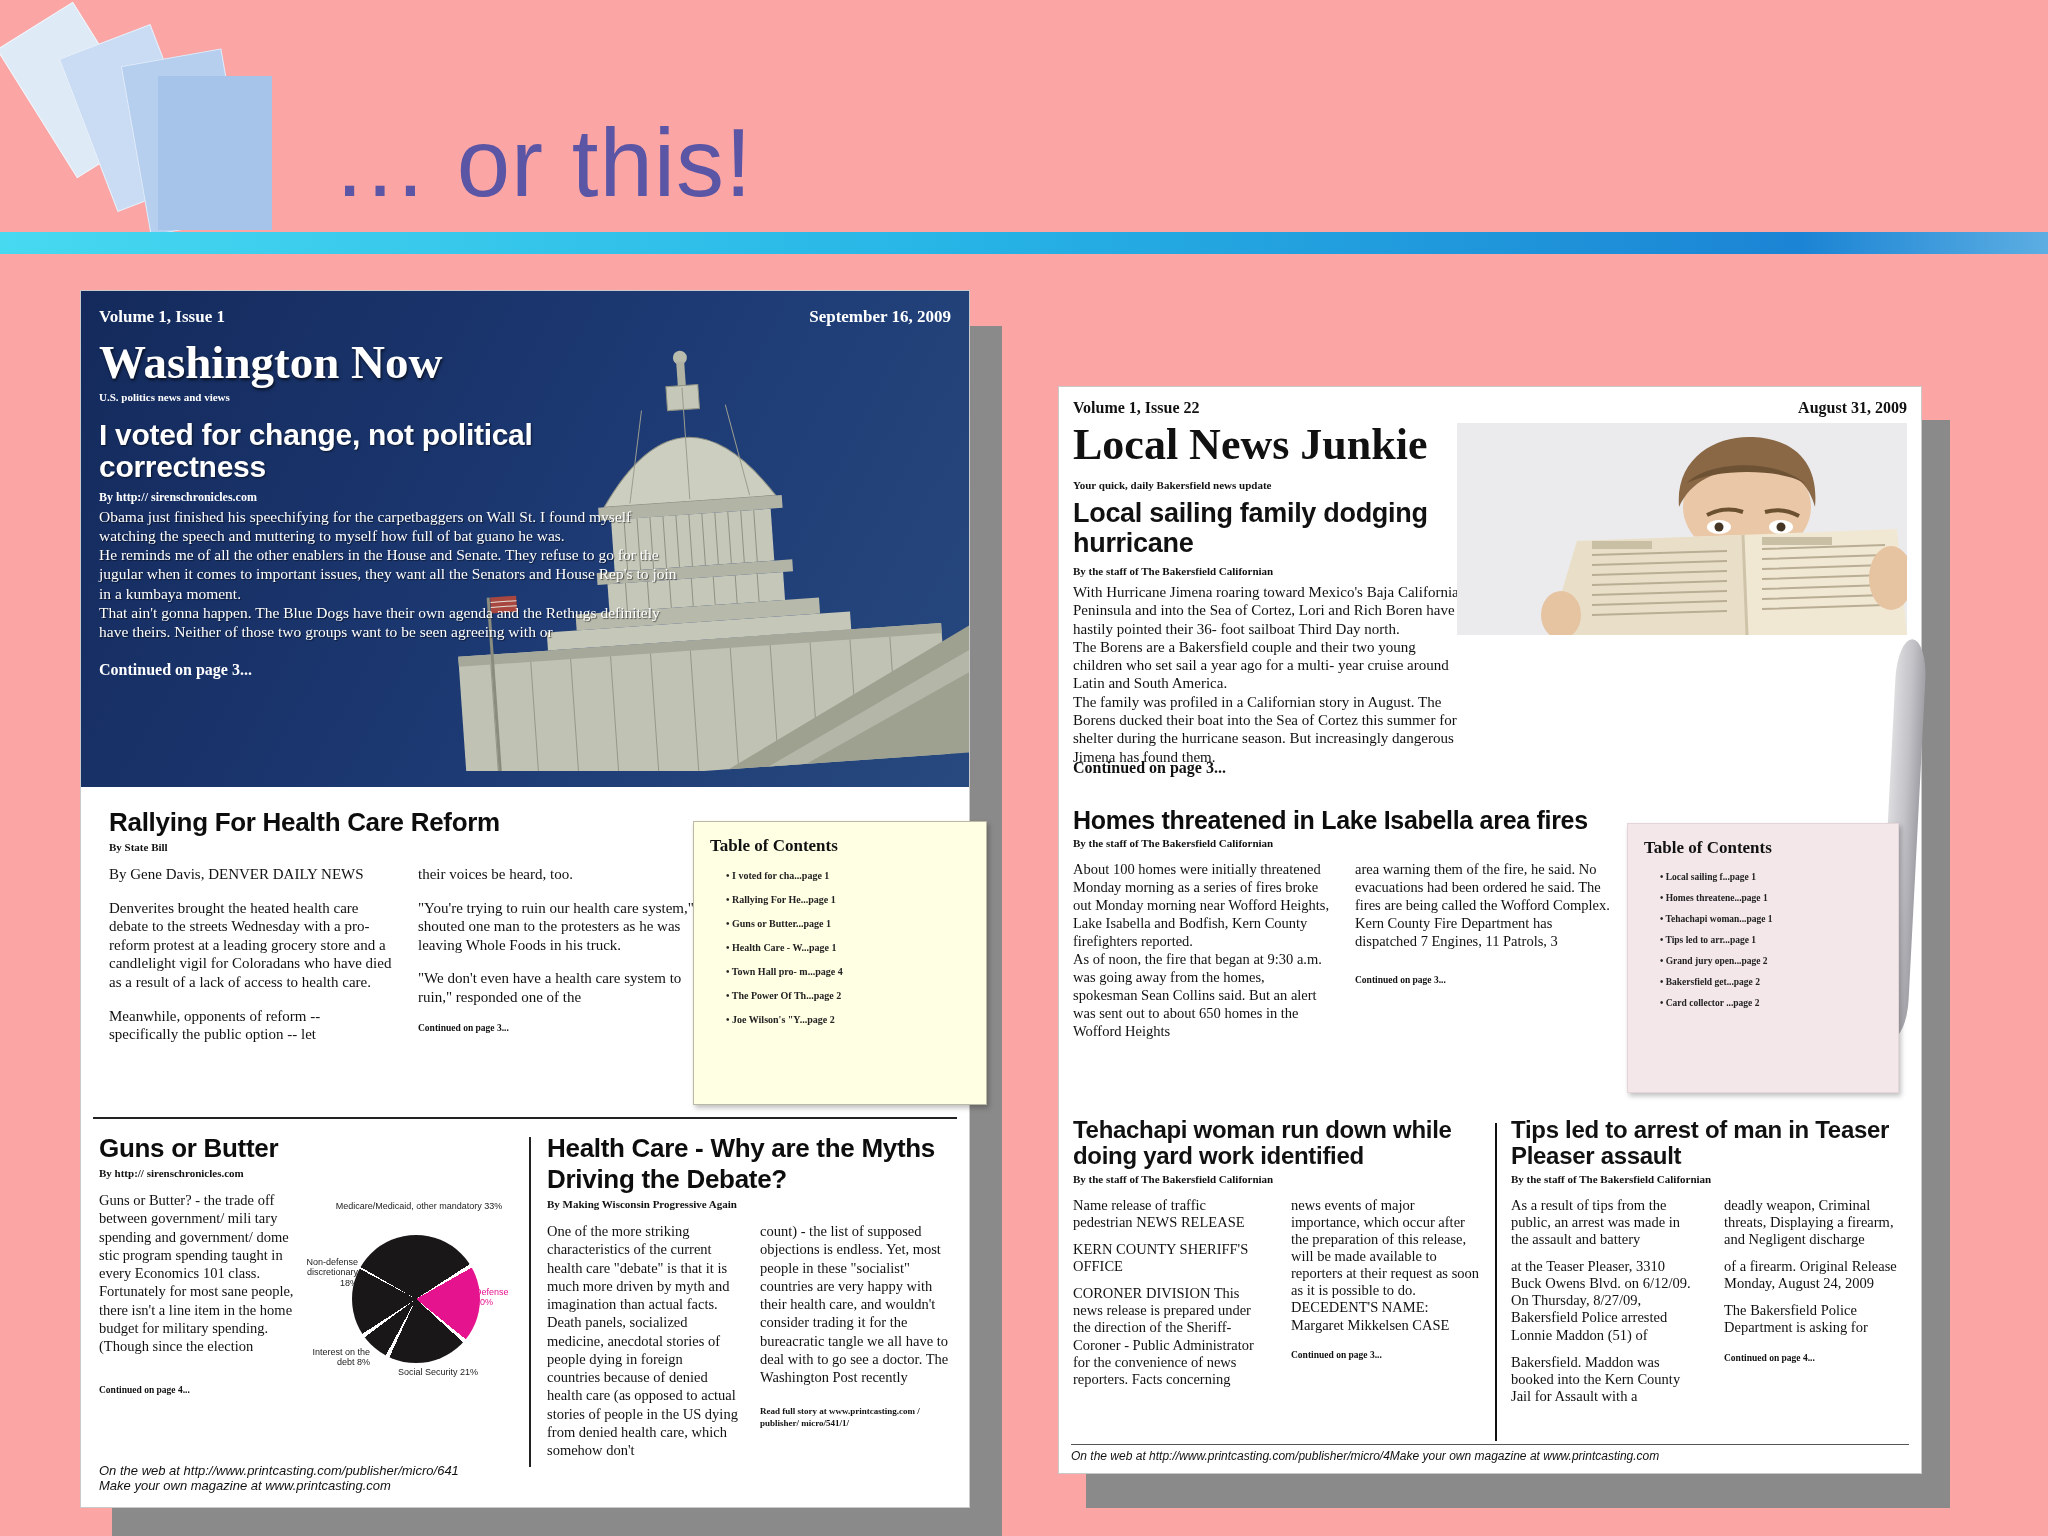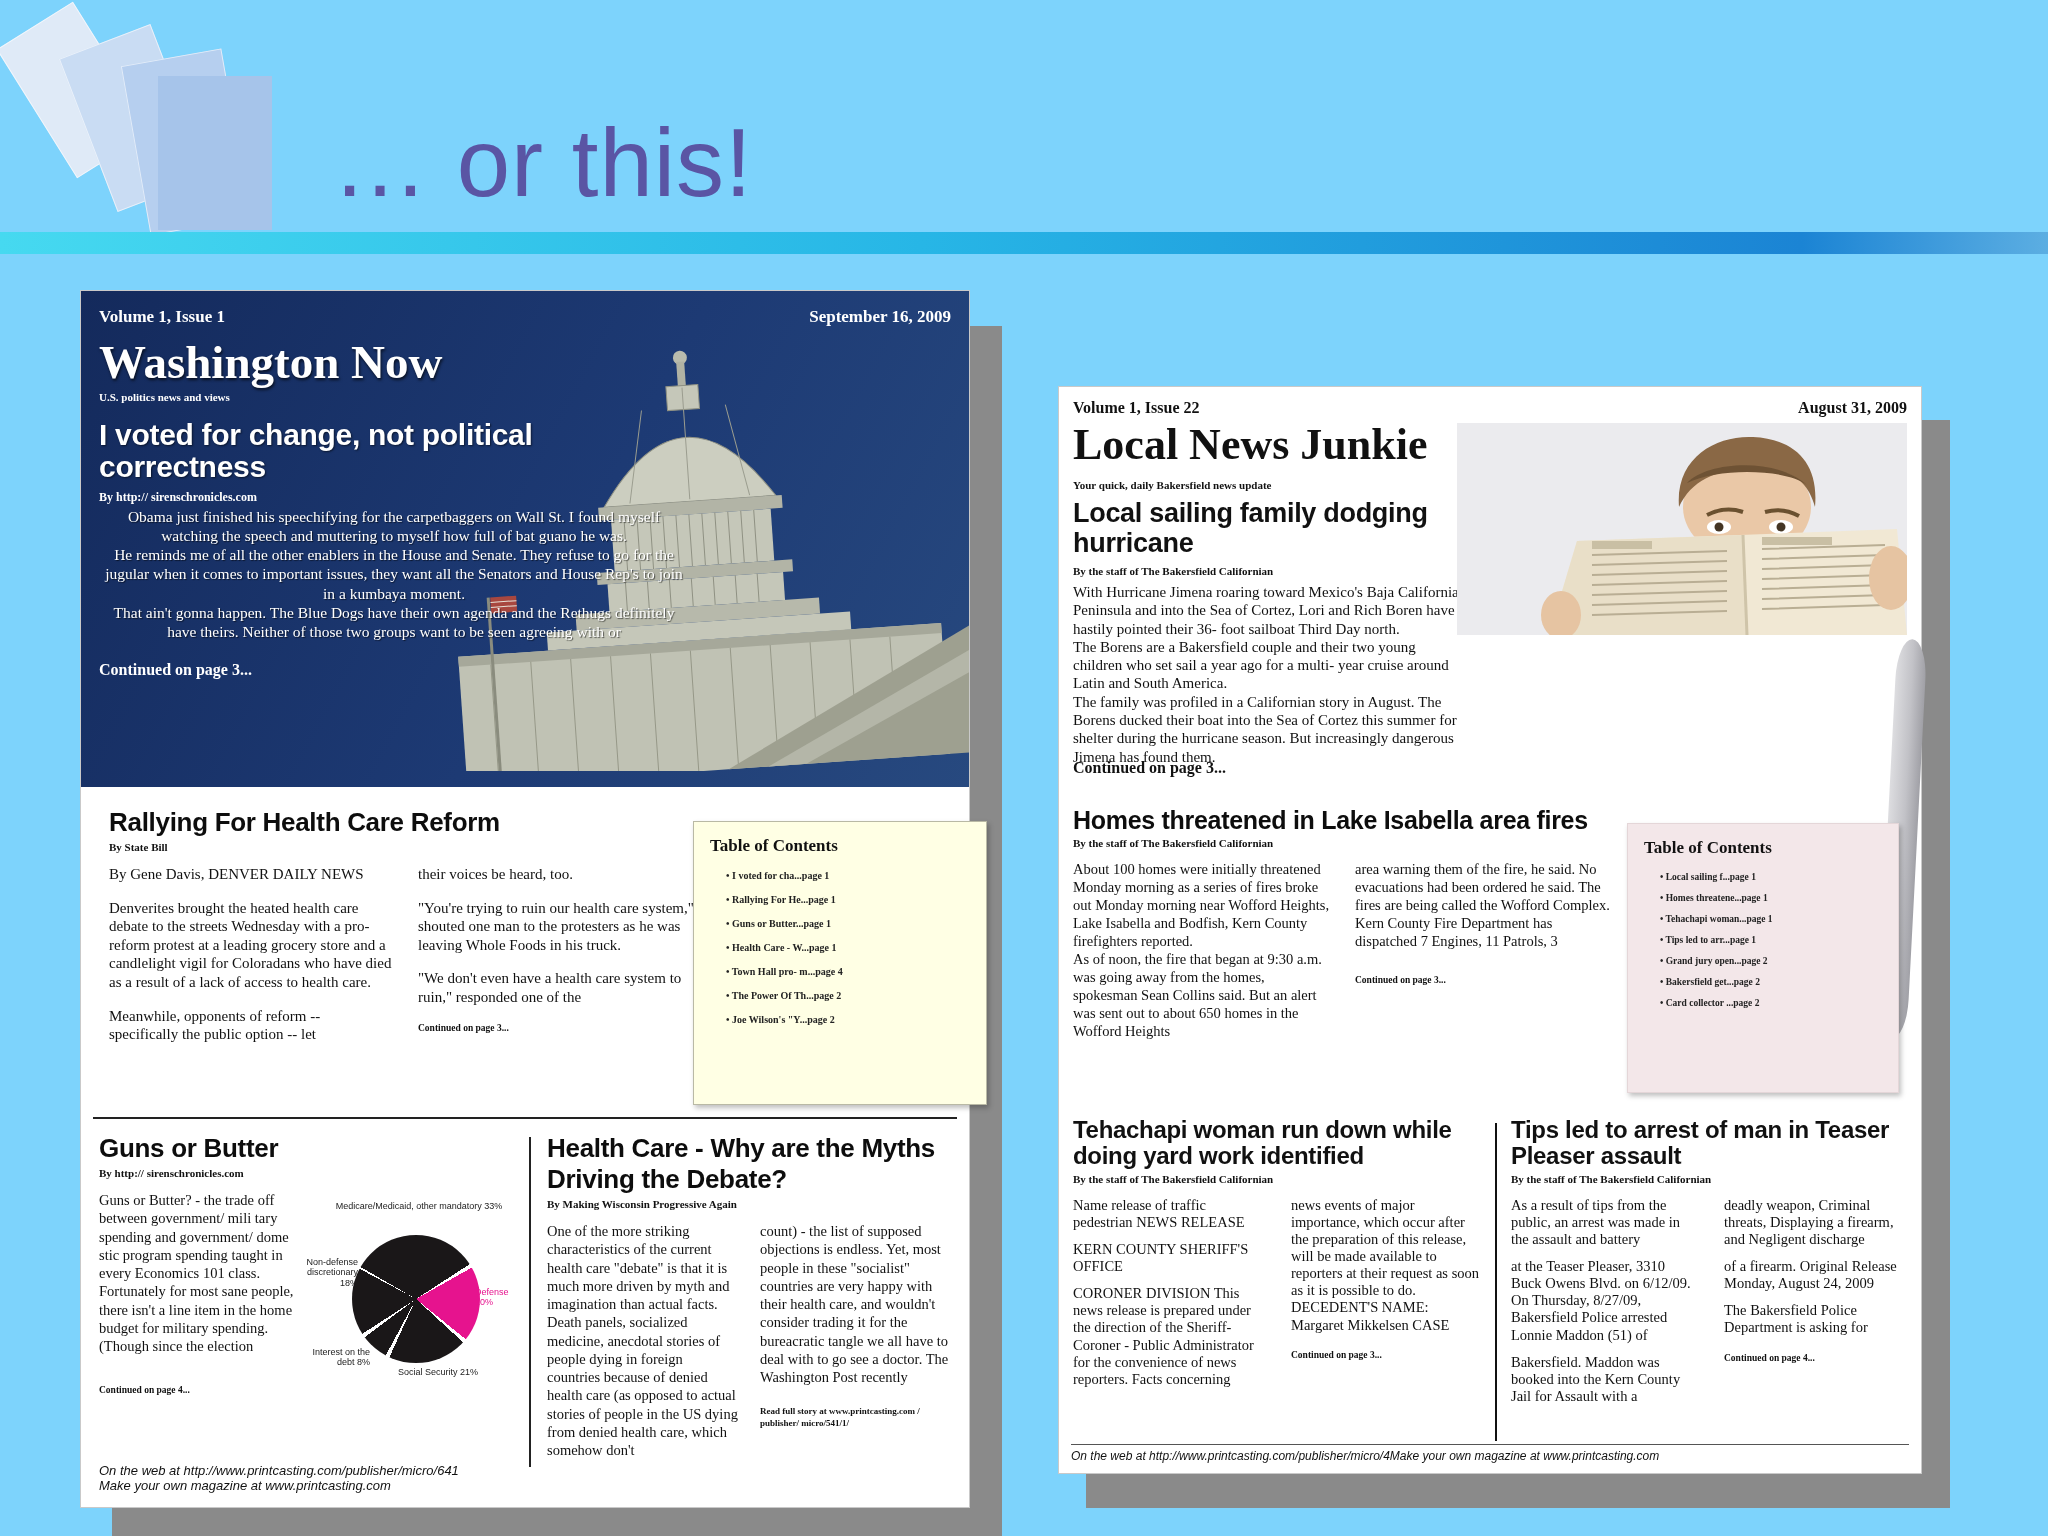--- a/index.html
+++ b/index.html
@@ -1,16 +1,16 @@
 <!DOCTYPE html>
 <html><head>
 <meta charset="utf-8">
 <style>
   html,body{margin:0;padding:0;background:#fff;}
-  .slide{position:relative;width:2048px;height:1536px;background:#7dd3fc;overflow:hidden;
+  .slide{position:relative;width:2048px;height:1536px;background:#fca5a5;overflow:hidden;
          font-family:"Liberation Serif",serif;color:#111;}
 
   
   .logo-sheet{position:absolute;border:1px solid rgba(255,255,255,.6);}
   .sheet1{left:30px;top:14px;width:88px;height:150px;background:#dfeaf7;transform:rotate(-32deg);}
   .sheet2{left:85px;top:36px;width:96px;height:162px;background:#c9dcf3;transform:rotate(-21deg);}
   .sheet3{left:135px;top:56px;width:100px;height:170px;background:#b6cfef;transform:rotate(-10deg);}
   .sheet4{left:158px;top:76px;width:114px;height:154px;background:#a6c4ea;border:none;}
   .slide-title{position:absolute;left:332px;top:108px;font-family:"Liberation Sans",sans-serif;
                font-size:96px;font-weight:400;color:#5a55a4;letter-spacing:1px;}
@@ -33,21 +33,21 @@
   .mast-art{position:absolute;right:-30px;top:40px;width:600px;height:440px;}
   .mast-content{position:relative;z-index:2;padding:16px 18px;}
   .mast-top{display:flex;justify-content:space-between;font-size:17px;font-weight:700;}
   .mast-title{font-size:47px;font-weight:700;margin-top:8px;text-shadow:1px 2px 3px rgba(0,0,0,.7);}
   .mast-tagline{font-size:11px;font-weight:700;margin-top:2px;}
   .mast-headline{font-size:30px;line-height:1.08;width:600px;margin-top:16px;color:#fff;
                  text-shadow:1px 1px 2px rgba(0,0,0,.55);}
   .mast-byline{font-size:12px;font-weight:700;margin-top:6px;}
   .lead-paras{width:590px;font-size:15.5px;line-height:1.24;margin-top:2px;
               text-shadow:1px 1px 1px rgba(0,0,0,.6);}
-  .lead-paras p{margin:0;text-align:center;}
+  .lead-paras p{margin:0;}
 
   
   .rallying{position:absolute;left:28px;top:516px;width:592px;}
   .h2-big{font-size:26px;color:#0d0d0d;}
   .two-cols{display:flex;gap:26px;font-size:15px;line-height:1.24;}
   .two-cols .col{width:283px;}
   .two-cols p{margin:0 0 15px;}
 
   .toc{position:absolute;padding:14px 16px;box-shadow:2px 3px 5px rgba(0,0,0,.25);}
   #toc-left{left:612px;top:530px;width:260px;height:254px;background:#ffffe4;border:1px solid #b9b9a5;}

